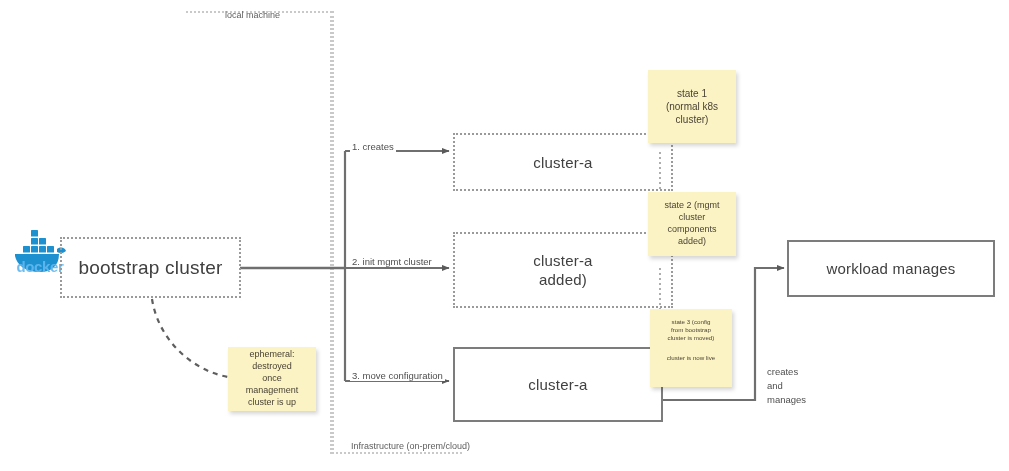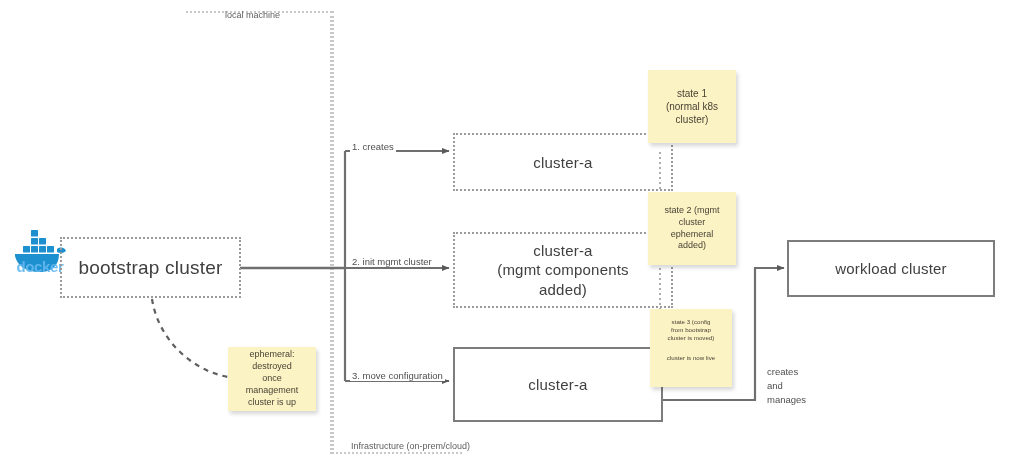--- a/index.html
+++ b/index.html
@@ -186,30 +186,29 @@
   <div class="box box-dotted" style="left:60px; top:237px; width:181px; height:61px; font-size:19px;">
     <span>bootstrap cluster</span>
   </div>
 
   <div class="box box-dotted" style="left:453px; top:133px; width:220px; height:58px; font-size:15px;">
     <span>cluster-a</span>
   </div>
 
   <div class="box box-dotted" style="left:453px; top:232px; width:220px; height:76px; font-size:15px; flex-direction:column; line-height:1.28;">
     <span>cluster-a</span>
-    <span>(mgmt components</span>
     <span>added)</span>
   </div>
 
   <div class="box box-solid" style="left:453px; top:347px; width:210px; height:75px; font-size:15px; flex-direction:column; line-height:1.3;">
     <span>cluster-a</span>
   </div>
 
   <div class="box box-solid" style="left:787px; top:240px; width:208px; height:57px; font-size:15px;">
-    <span>workload cluster</span>
+    <span>workload manages</span>
   </div>
 
   <div class="edge-label" style="left:350px; top:141px;">1. creates</div>
 
   <div class="edge-label" style="left:350px; top:256px;">2. init mgmt cluster</div>
 
   <div class="edge-label" style="left:350px; top:370px;">3. move configuration</div>
 
   <div class="edge-label-stack" style="left:767px; top:325px;margin-top:40px;">
     <div>creates</div>
@@ -224,24 +223,24 @@
     <div class="note-line">management</div>
     <div class="note-line">cluster is up</div>
   </div>
 
   <div class="note" style="left:648px; top:70px; width:88px; height:73px; font-size:10px;">
     <div class="note-line">state 1</div>
     <div class="note-line">(normal k8s</div>
     <div class="note-line">cluster)</div>
   </div>
 
-  <div class="note" style="left:648px; top:192px; width:88px; height:73px; font-size:9px;">
+  <div class="note" style="left:648px; top:192px; width:88px; height:64px; font-size:9px;">
     <div class="note-line">state 2 (mgmt</div>
     <div class="note-line">cluster</div>
-    <div class="note-line">ephemeral</div>
+    <div class="note-line">components</div>
     <div class="note-line">added)</div>
   </div>
 
   <div class="note" style="left:650px; top:309px; width:82px; height:78px; font-size:6.2px; justify-content:flex-start; padding-top:9px;">
     <div class="note-line">state 3 (config</div>
     <div class="note-line">from bootstrap</div>
     <div class="note-line">cluster is moved)</div>
     <div class="note-line" style="margin-top:11px;">cluster is now live</div>
   </div>
 

